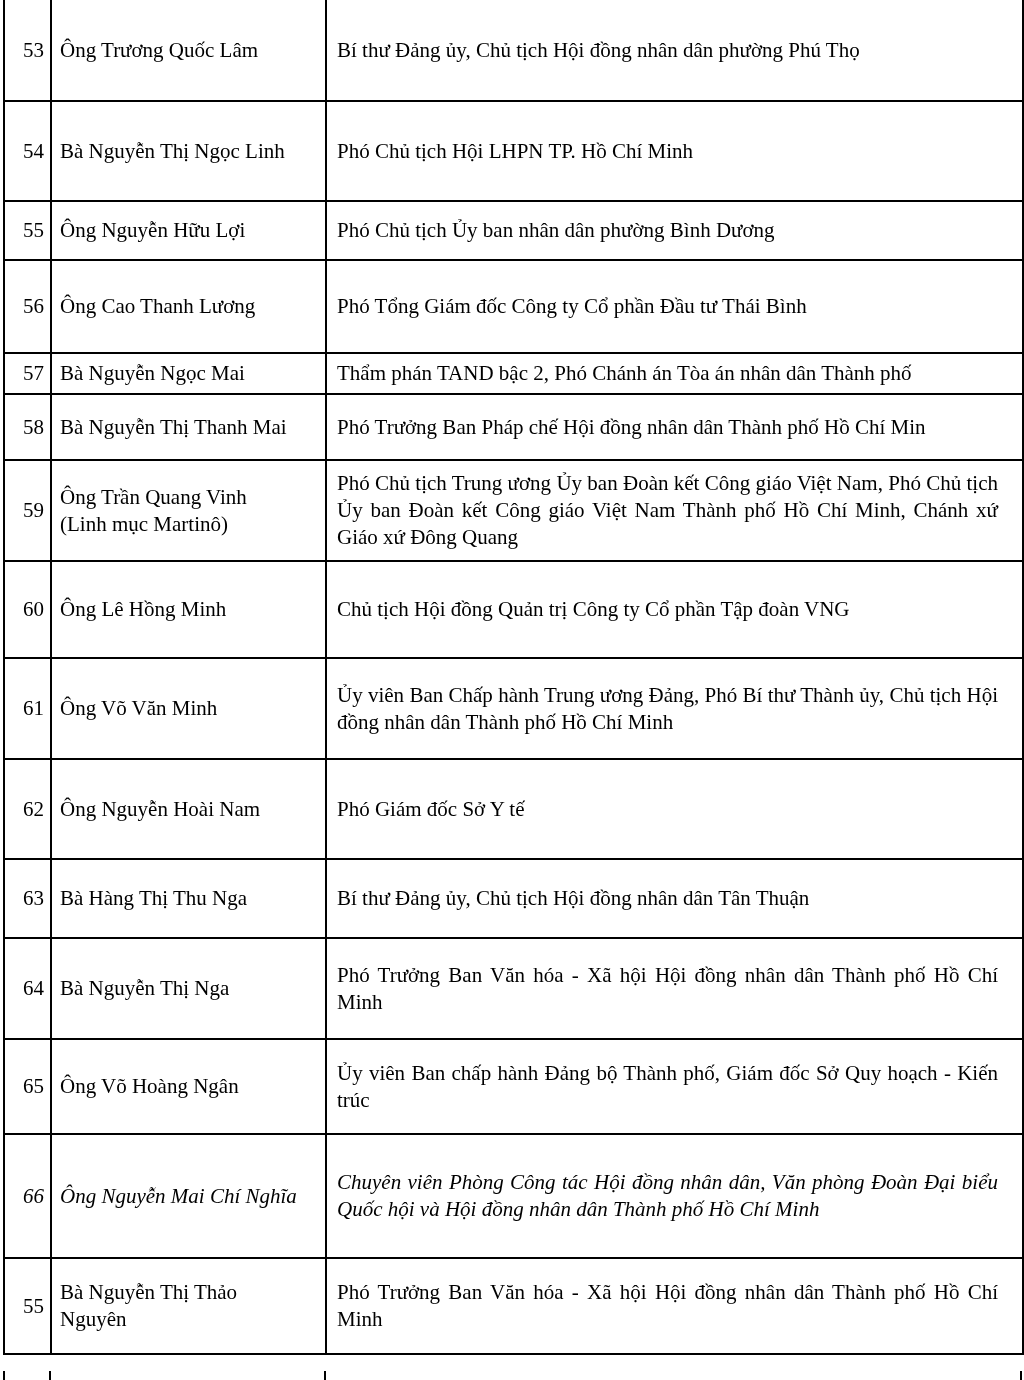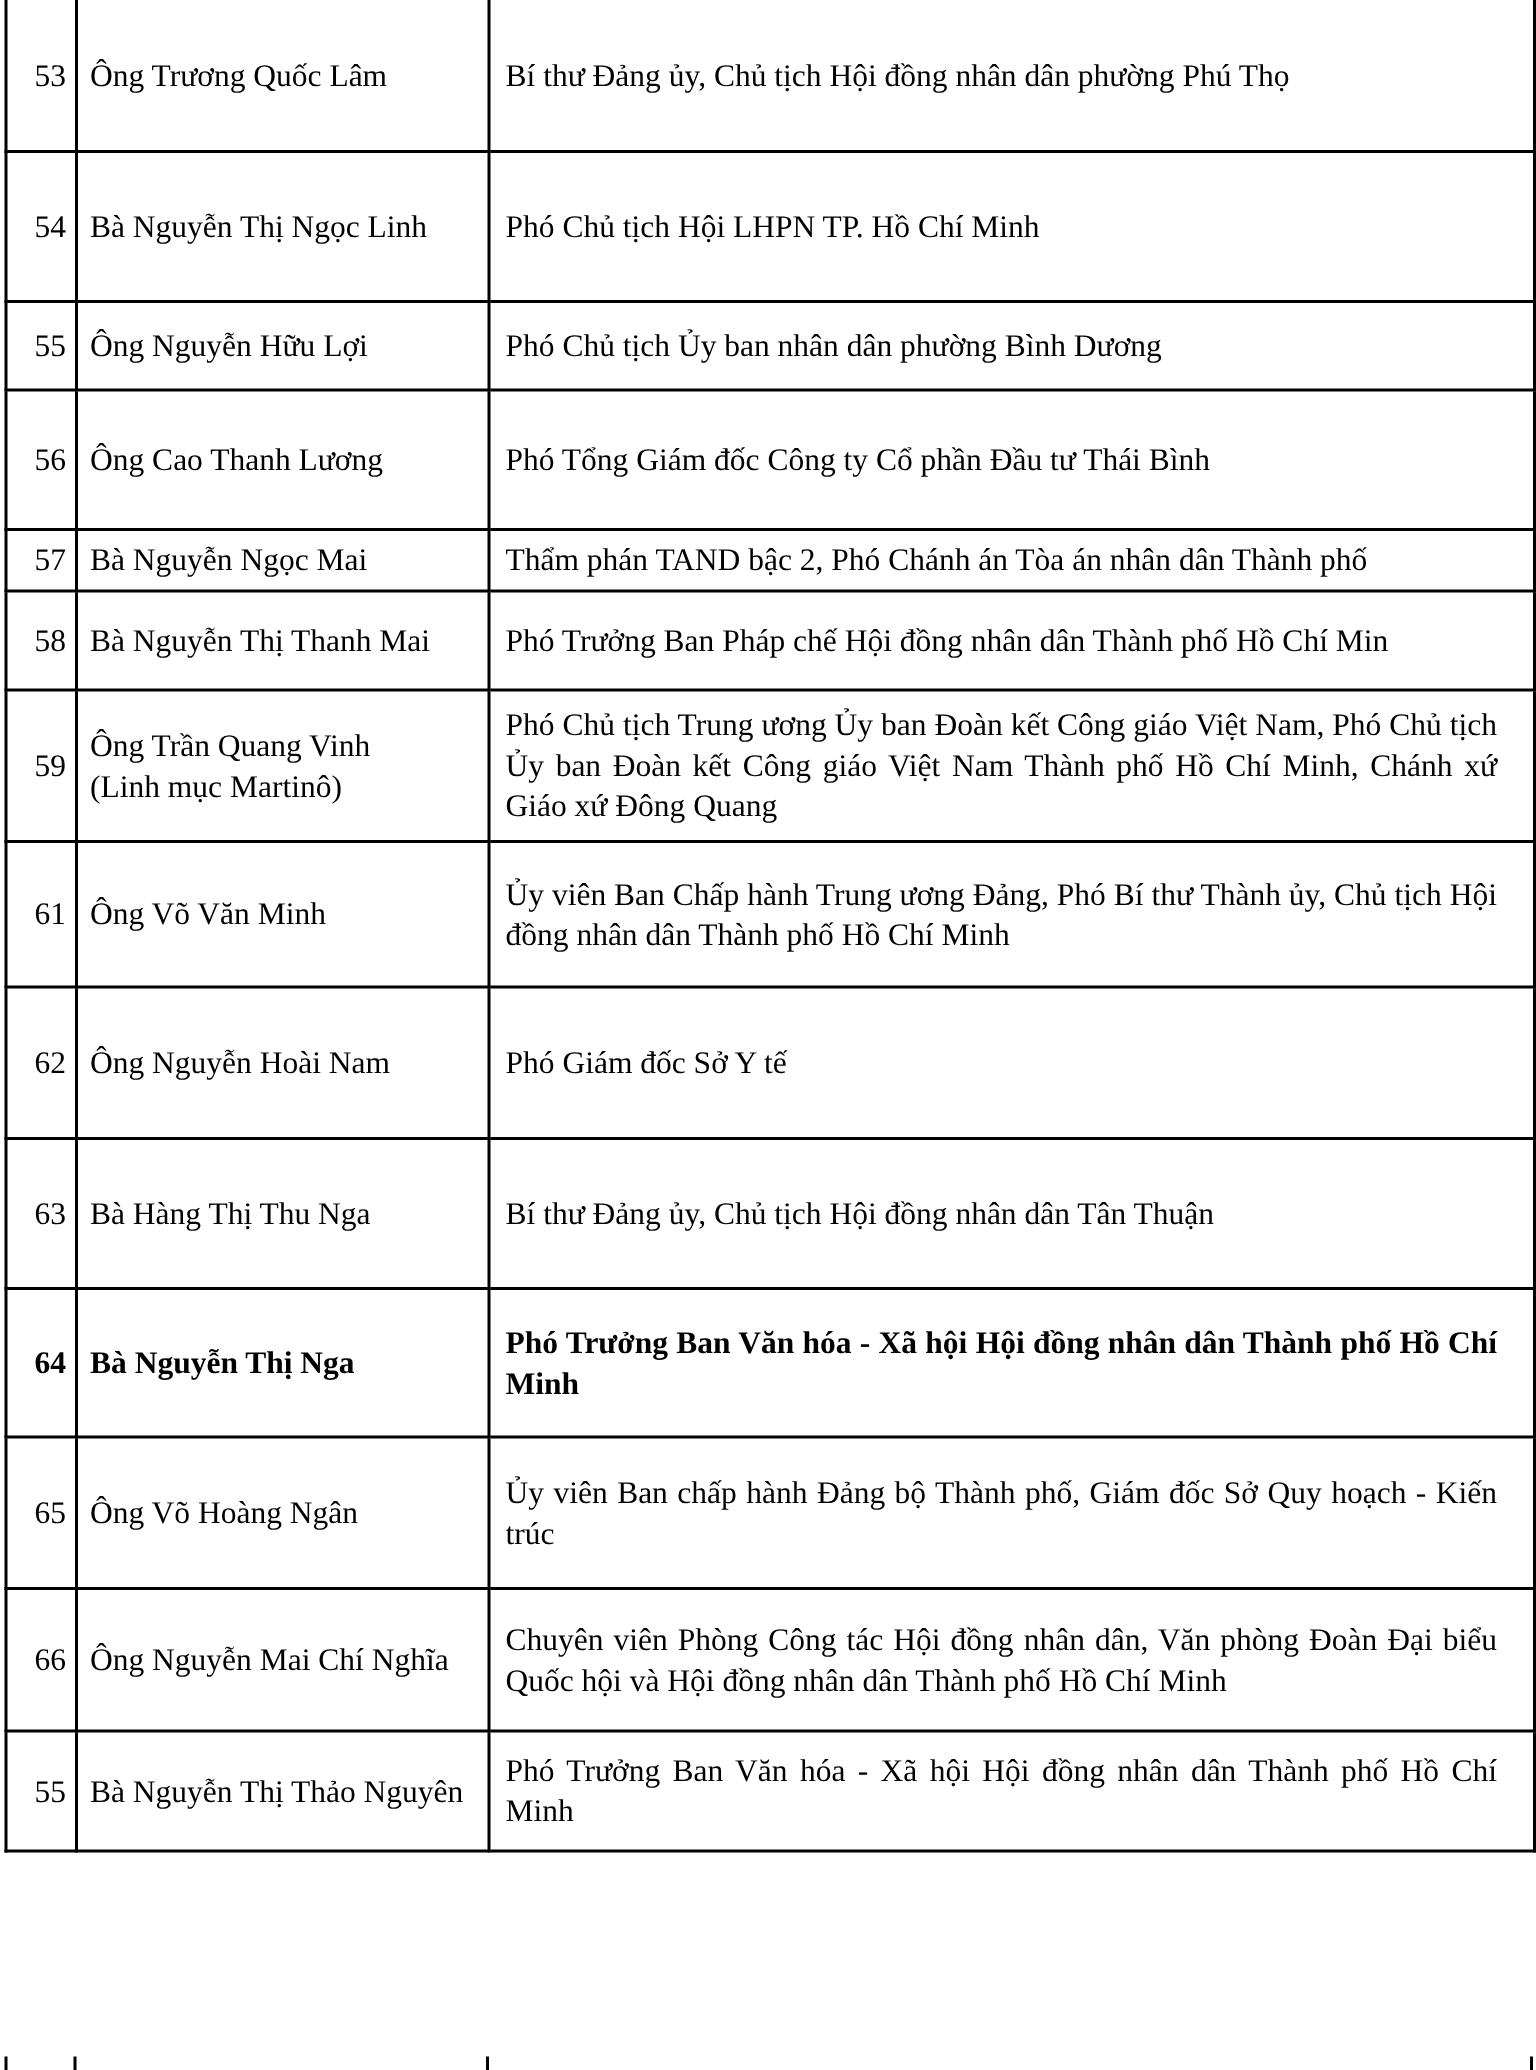--- a/index.html
+++ b/index.html
@@ -48,24 +48,24 @@
   tr:nth-child(1)  { height: 101px; }
   tr:nth-child(2)  { height: 100px; }
   tr:nth-child(3)  { height: 59px;  }
   tr:nth-child(4)  { height: 93px; }
   tr:nth-child(5)  { height: 41px;  }
   tr:nth-child(6)  { height: 66px;  }
   tr:nth-child(7)  { height: 101px; }
   tr:nth-child(8)  { height: 97px;  }
   tr:nth-child(9)  { height: 101px; }
   tr:nth-child(10) { height: 100px; }
-  tr:nth-child(11) { height: 99px; font-weight: bold;  }
+  tr:nth-child(11) { height: 79px;  }
   tr:nth-child(12) { height: 101px; border-radius: 15px; }
   tr:nth-child(13) { height: 95px; padding-left: 24px;  }
-  tr:nth-child(14) { height: 80px; }
+  tr:nth-child(14) { height: 124px; font-style: italic; }
   tr:nth-child(15) { height: 96px;  }
   
   tr:nth-child(7)  td.name { padding-right: 40px; } 
   tr:nth-child(15) td.name { padding-right: 30px; } 
   
   .vstub {
     position: absolute;
     top: 1371px;
     height: 9px;
     width: 2px;
@@ -113,20 +113,25 @@
         <td class="no">58</td>
         <td class="name">Bà Nguyễn Thị Thanh Mai</td>
         <td class="title">Phó Trưởng Ban Pháp chế Hội đồng nhân dân Thành phố Hồ Chí Min</td>
       </tr>
       <tr>
         <td class="no">59</td>
         <td class="name">Ông Trần Quang Vinh (Linh mục Martinô)</td>
         <td class="title">Phó Chủ tịch Trung ương Ủy ban Đoàn kết Công giáo Việt Nam, Phó Chủ tịch Ủy ban Đoàn kết Công giáo Việt Nam Thành phố Hồ Chí Minh, Chánh xứ Giáo xứ Đông Quang</td>
       </tr>
       <tr>
+        <td class="no">60</td>
+        <td class="name">Ông Lê Hồng Minh</td>
+        <td class="title">Chủ tịch Hội đồng Quản trị Công ty Cổ phần Tập đoàn VNG</td>
+      </tr>
+      <tr>
         <td class="no">61</td>
         <td class="name">Ông Võ Văn Minh</td>
         <td class="title">Ủy viên Ban Chấp hành Trung ương Đảng, Phó Bí thư Thành ủy, Chủ tịch Hội đồng nhân dân Thành phố Hồ Chí Minh</td>
       </tr>
       <tr>
         <td class="no">62</td>
         <td class="name">Ông Nguyễn Hoài Nam</td>
         <td class="title">Phó Giám đốc Sở Y tế</td>
       </tr>
       <tr>

